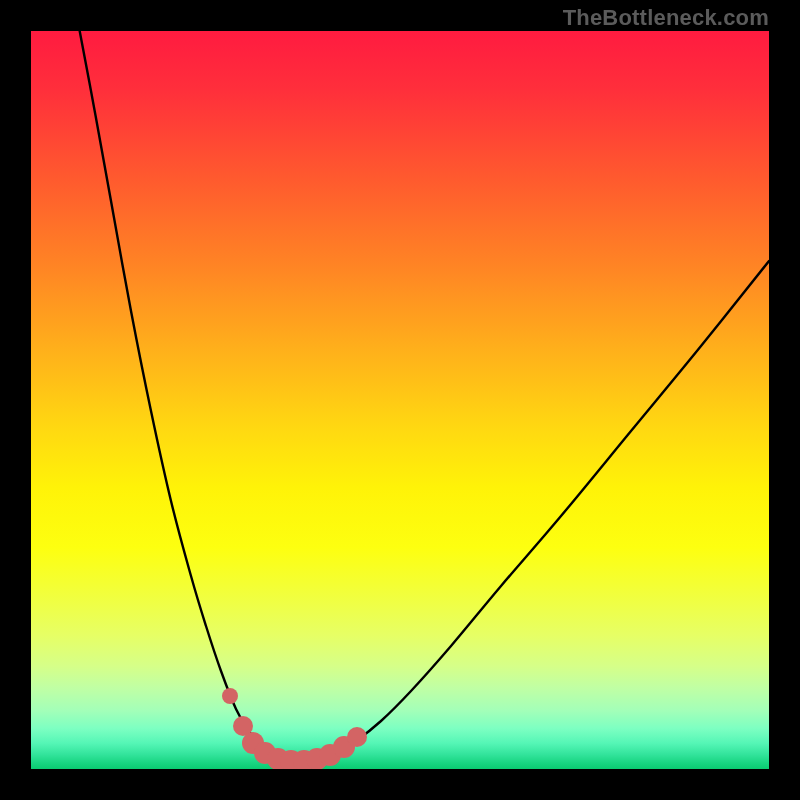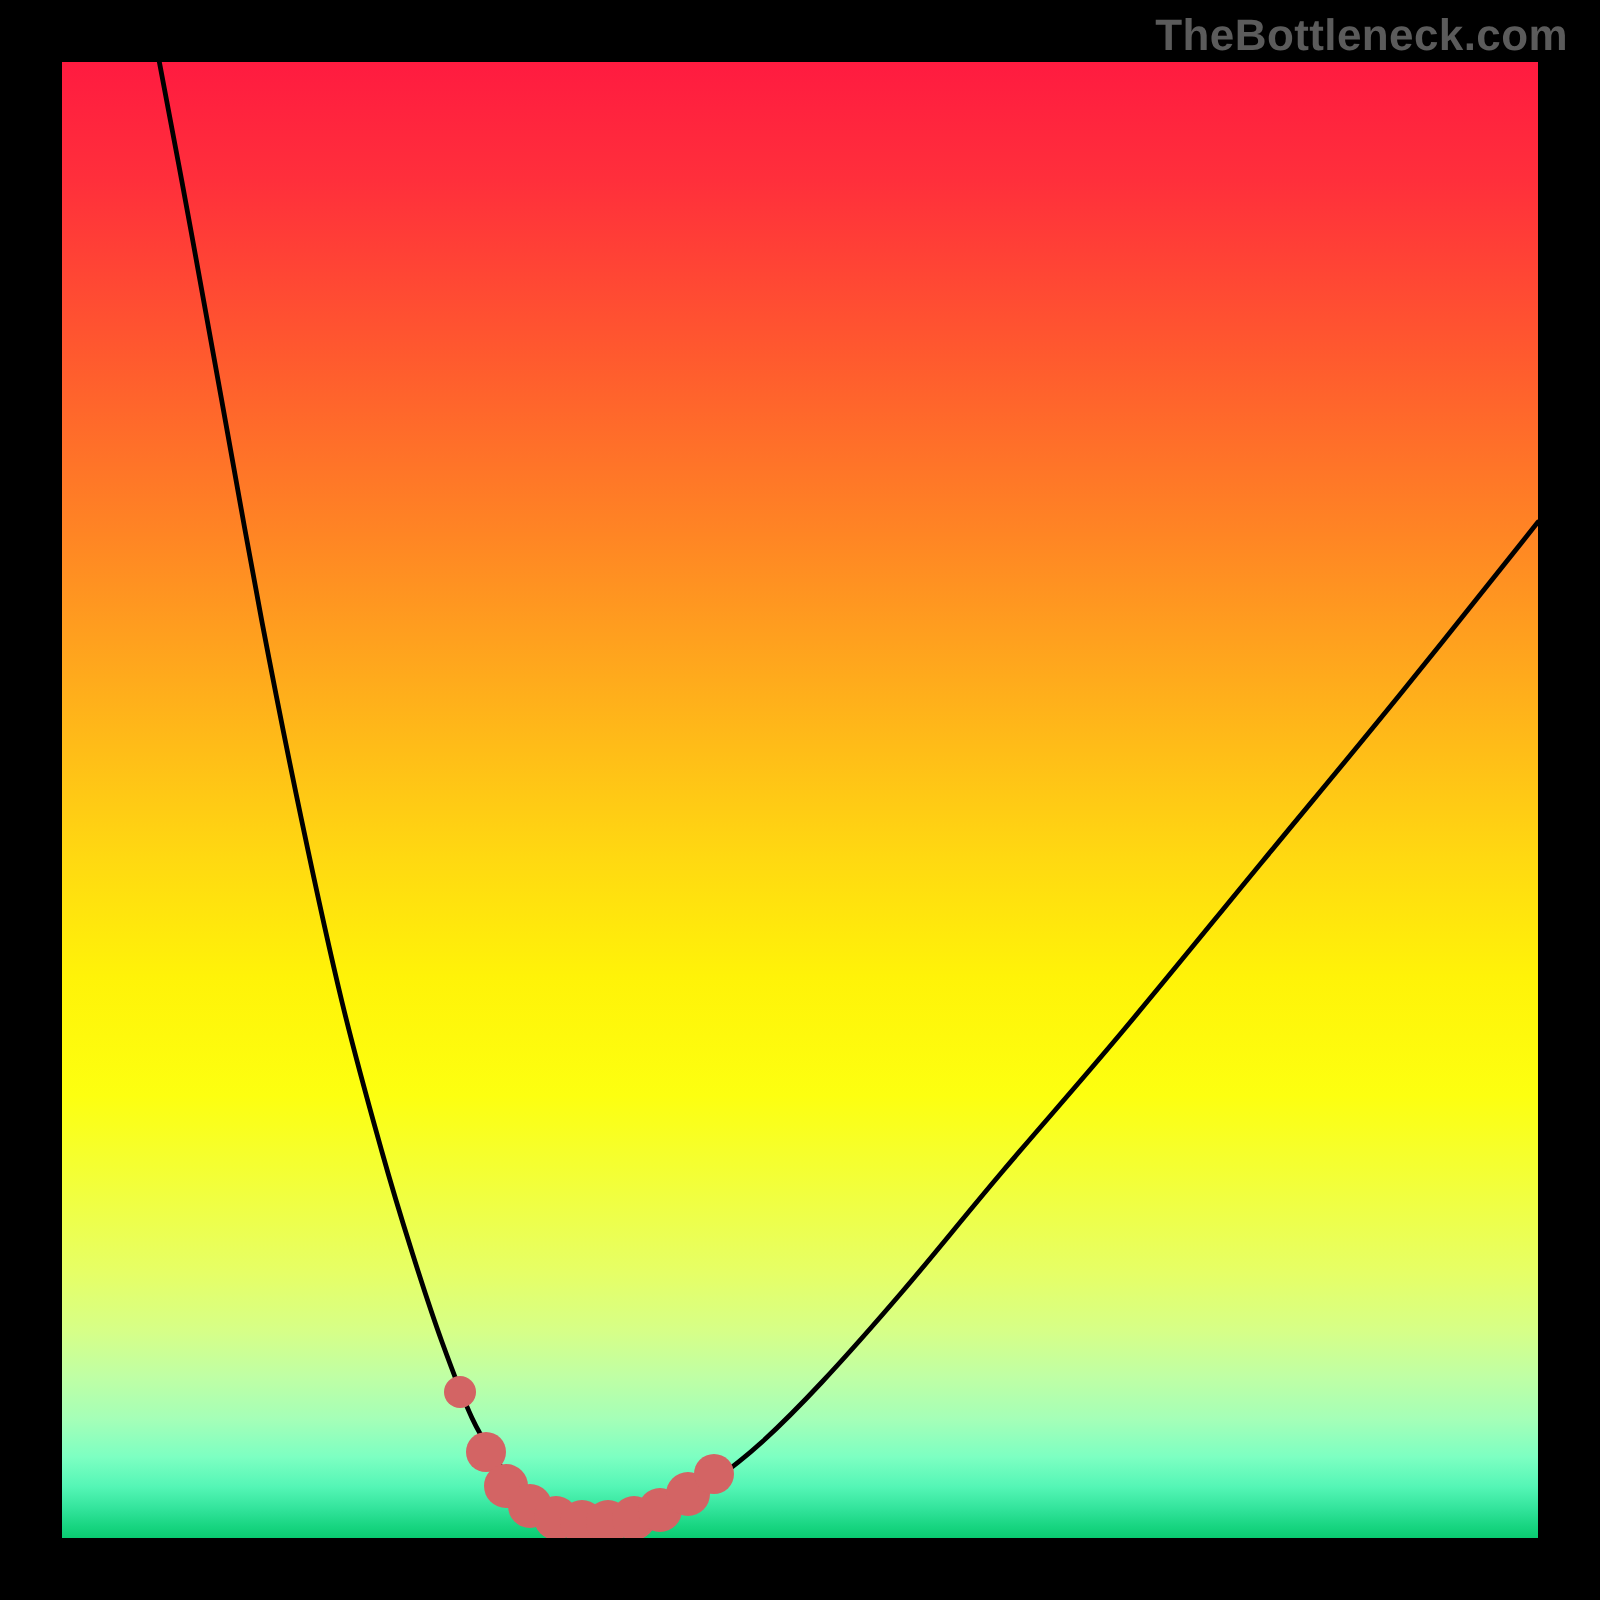--- a/index.html
+++ b/index.html
@@ -40,21 +40,21 @@
       #a4ffb8 92%,
       #7dffc2 94.5%,
       #55f6b6 96.5%,
       #33e49c 98%,
       #18d581 99.2%,
       #0acb71 100%);
   }
   .watermark {
     position: absolute;
     top: 5px;
-    right: 16px;
+    right: 31px;
     font-family: Arial, Helvetica, sans-serif;
     font-size: 22px;
     font-weight: 600;
     color: #5b5b5b;
     letter-spacing: 0.2px;
     user-select: none;
   }
   svg.curve-layer {
     position: absolute;
     left: 0;

